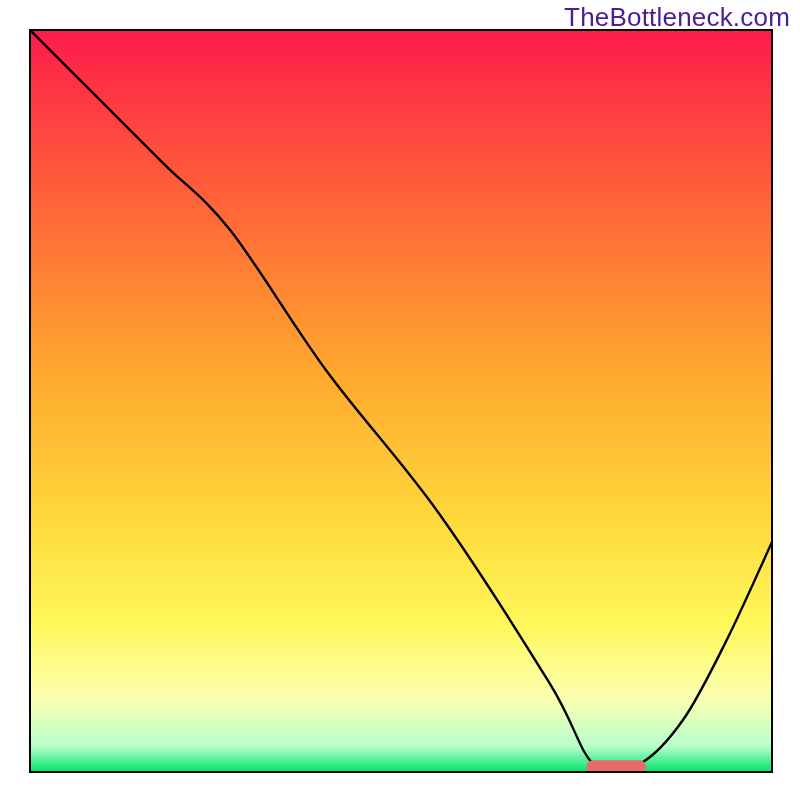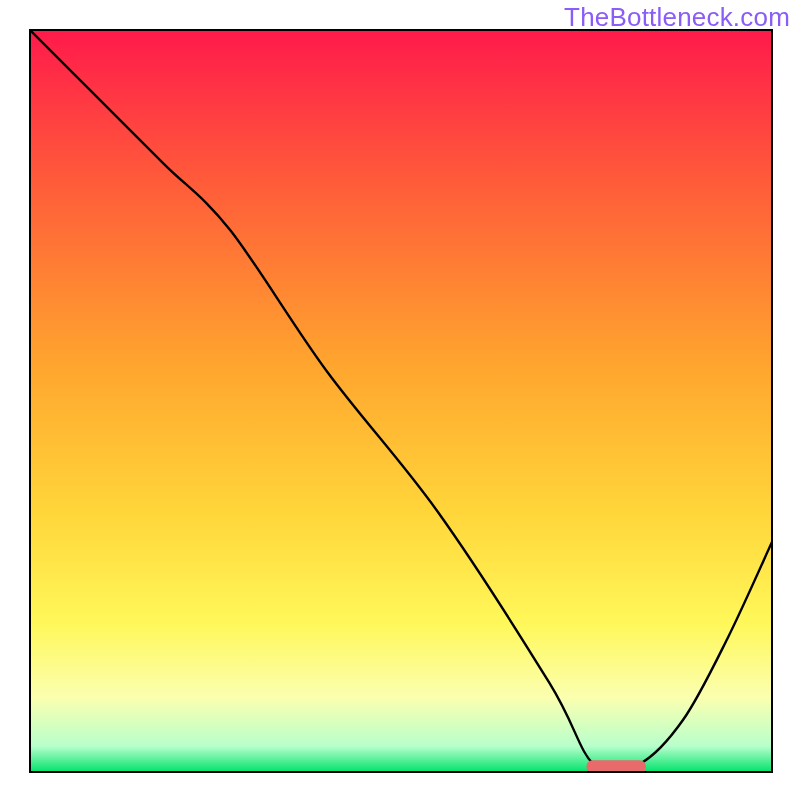--- a/index.html
+++ b/index.html
@@ -14,21 +14,21 @@
     position: relative;
     width: 800px;
     height: 800px;
   }
   .watermark {
     position: absolute;
     top: 2px;
     right: 10px;
     font-size: 26px;
     font-weight: 400;
-    color: #8b5cf6;
+    color: #4c1d95;
     letter-spacing: 0.2px;
   }
   svg {
     position: absolute;
     top: 0;
     left: 0;
   }
 </style>
 </head>
 <body>

